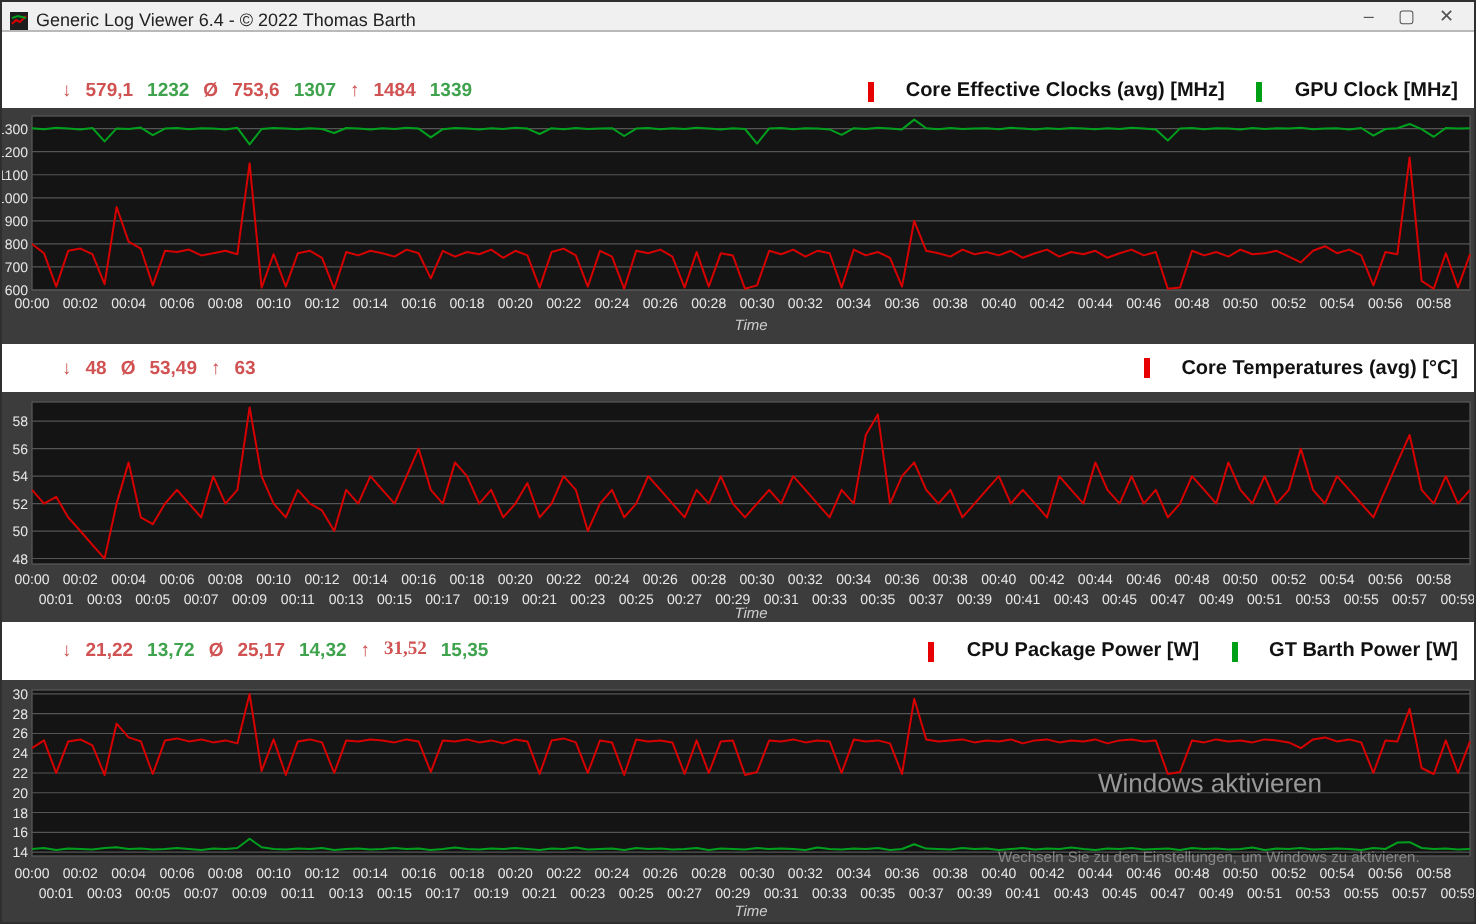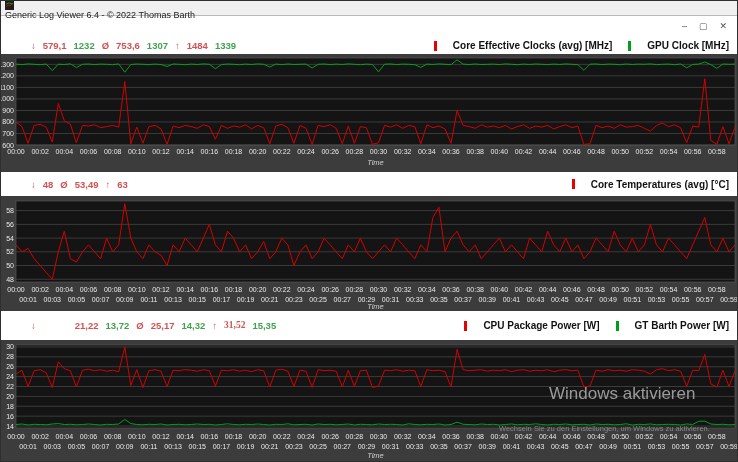--- a/index.html
+++ b/index.html
@@ -4,21 +4,21 @@
 <style>
   html,body{margin:0;padding:0;background:#6e6e6e;}
   *{box-sizing:border-box;}
   .window{
     position:relative;width:738px;height:462px;background:#ffffff;
     font-family:"Liberation Sans",sans-serif;overflow:hidden;
     border:1px solid #2f2f2f;
   }
   .titlebar{
     position:absolute;top:0;left:0;width:100%;height:15px;background:#f0f0f0;
-    border-bottom:1px solid #b9b9b9;display:flex;align-items:flex-start;padding:0 4px;flex-direction:column;
+    border-bottom:1px solid #b9b9b9;display:flex;align-items:flex-end;padding:0 4px;
   }
   .app-icon{width:9px;height:9px;display:inline-block;margin-right:4px;flex:0 0 auto;}
   .tb-title{font-size:9px;color:#222;white-space:nowrap;}
   .tb-btns{margin-left:auto;display:flex;gap:12px;padding-right:6px;}
   .tb-btns span{font-size:9px;color:#555;line-height:13px;cursor:default;}
   .main-title{
     position:absolute;top:15px;left:0;width:100%;height:21px;background:#fff;
     display:flex;align-items:center;justify-content:center;
     font-size:12px;font-weight:700;color:#111;
   }
@@ -32,21 +32,21 @@
   .leg{display:flex;align-items:center;gap:16px;font-size:10px;font-weight:700;color:#111;white-space:nowrap;}
   .leg .bar{width:3px;height:10px;display:inline-block;}
   .panel{position:absolute;left:0;width:738px;background:#3c3c3c;}
   .panel.p0{top:53px;height:118px;}
   .panel.p1{top:195px;height:115px;}
   .panel.p2{top:339px;height:123px;}
   svg{display:block;}
   svg .tick{font-family:"Liberation Sans",sans-serif;font-size:7px;fill:#e8e8e8;}
   svg .xlabel{font-family:"Liberation Sans",sans-serif;font-size:7.5px;font-style:italic;fill:#cfcfcf;}
   .wm1{
-    position:absolute;left:548px;top:44px;font-size:17px;color:#b0b0b0;opacity:.85;white-space:nowrap;pointer-events:none;
+    position:absolute;left:548px;top:44px;font-size:13px;color:#b0b0b0;opacity:.85;white-space:nowrap;pointer-events:none;
   }
   .wm2{
     position:absolute;left:498px;top:84px;font-size:7.5px;color:#9a9a9a;opacity:.8;white-space:nowrap;pointer-events:none;
   }
 </style>
 </head>
 <body>
 
 <div class="window">
 
@@ -237,21 +237,21 @@
         <text x="703.7899159663866" y="106" text-anchor="middle" class="tick">00:57</text>
         <text x="727.9579831932773" y="106" text-anchor="middle" class="tick">00:59</text>
         <text x="374.5" y="113" text-anchor="middle" class="xlabel">Time</text>
         <polyline points="15.0,48.9 21.0,55.8 27.1,52.4 33.1,62.7 39.2,69.5 45.2,76.4 51.3,83.3 57.3,55.8 63.3,35.2 69.4,62.7 75.4,66.1 81.5,55.8 87.5,48.9 93.5,55.8 99.6,62.7 105.6,42.1 111.7,55.8 117.7,48.9 123.8,7.7 129.8,42.1 135.8,55.8 141.9,62.7 147.9,48.9 154.0,55.8 160.0,59.2 166.1,69.5 172.1,48.9 178.1,55.8 184.2,42.1 190.2,48.9 196.3,55.8 202.3,42.1 208.3,28.3 214.4,48.9 220.4,55.8 226.5,35.2 232.5,42.1 238.6,55.8 244.6,48.9 250.6,62.7 256.7,55.8 262.7,45.5 268.8,62.7 274.8,55.8 280.8,42.1 286.9,48.9 292.9,69.5 299.0,55.8 305.0,48.9 311.1,62.7 317.1,55.8 323.1,42.1 329.2,48.9 335.2,55.8 341.3,62.7 347.3,48.9 353.4,55.8 359.4,42.1 365.4,55.8 371.5,62.7 377.5,55.8 383.6,48.9 389.6,55.8 395.6,42.1 401.7,48.9 407.7,55.8 413.8,62.7 419.8,48.9 425.9,55.8 431.9,21.5 437.9,11.2 444.0,55.8 450.0,42.1 456.1,35.2 462.1,48.9 468.2,55.8 474.2,48.9 480.2,62.7 486.3,55.8 492.3,48.9 498.4,42.1 504.4,55.8 510.4,48.9 516.5,55.8 522.5,62.7 528.6,42.1 534.6,48.9 540.7,55.8 546.7,35.2 552.7,48.9 558.8,55.8 564.8,42.1 570.9,55.8 576.9,48.9 582.9,62.7 589.0,55.8 595.0,42.1 601.1,48.9 607.1,55.8 613.2,35.2 619.2,48.9 625.2,55.8 631.3,42.1 637.3,55.8 643.4,48.9 649.4,28.3 655.5,48.9 661.5,55.8 667.5,42.1 673.6,48.9 679.6,55.8 685.7,62.7 691.7,48.9 697.7,35.2 703.8,21.5 709.8,48.9 715.9,55.8 721.9,42.1 728.0,55.8 734.0,48.9" fill="none" stroke="#d60000" stroke-width="1" stroke-linejoin="round"></polyline>
       </svg>
   </div>
 
   <div class="band b2">
     <div class="stats">
         <span style="color: rgb(208, 82, 82);">↓</span>
-        <span style="color: rgb(208, 82, 82); margin-left: 32px;">21,22</span>
+        <span style="color: rgb(208, 82, 82);">21,22</span>
         <span style="color: rgb(63, 163, 77);">13,72</span>
         <span style="color: rgb(208, 82, 82);">Ø</span>
         <span style="color: rgb(208, 82, 82);">25,17</span>
         <span style="color: rgb(63, 163, 77); text-align: right;">14,32</span>
         <span style="color: rgb(208, 82, 82);">↑</span>
         <span style="color: rgb(208, 82, 82); font-family: Liberation Serif, serif;">31,52</span>
         <span style="color: rgb(63, 163, 77);">15,35</span>
       </div>
     <div class="legend">
         <span class="leg">

